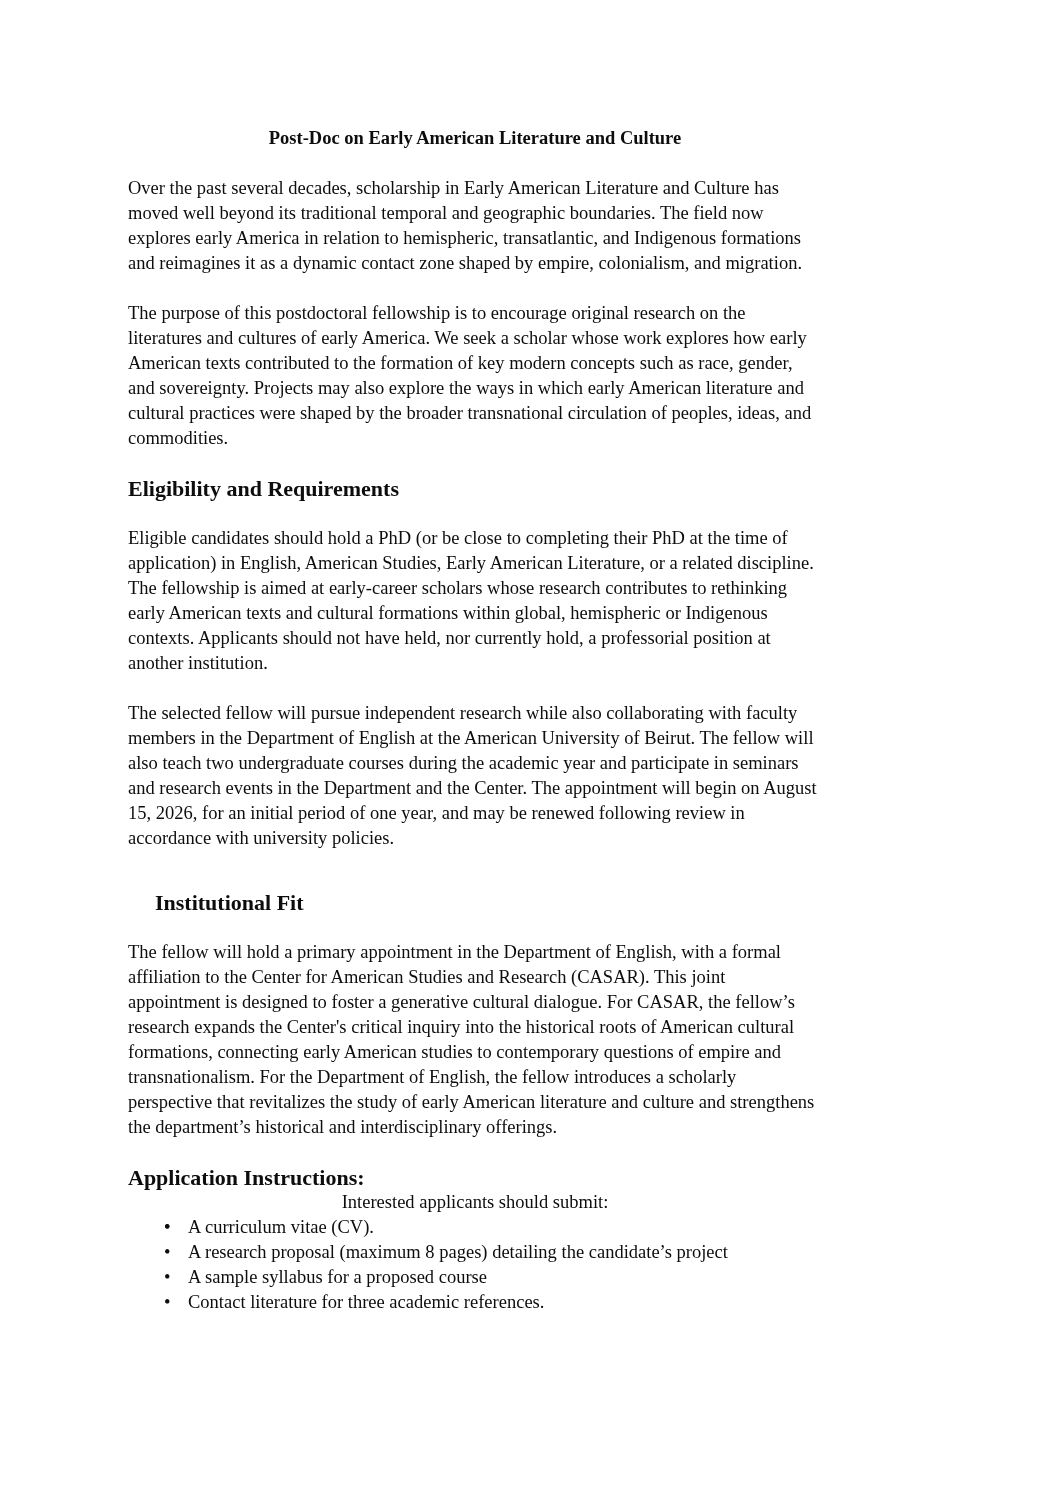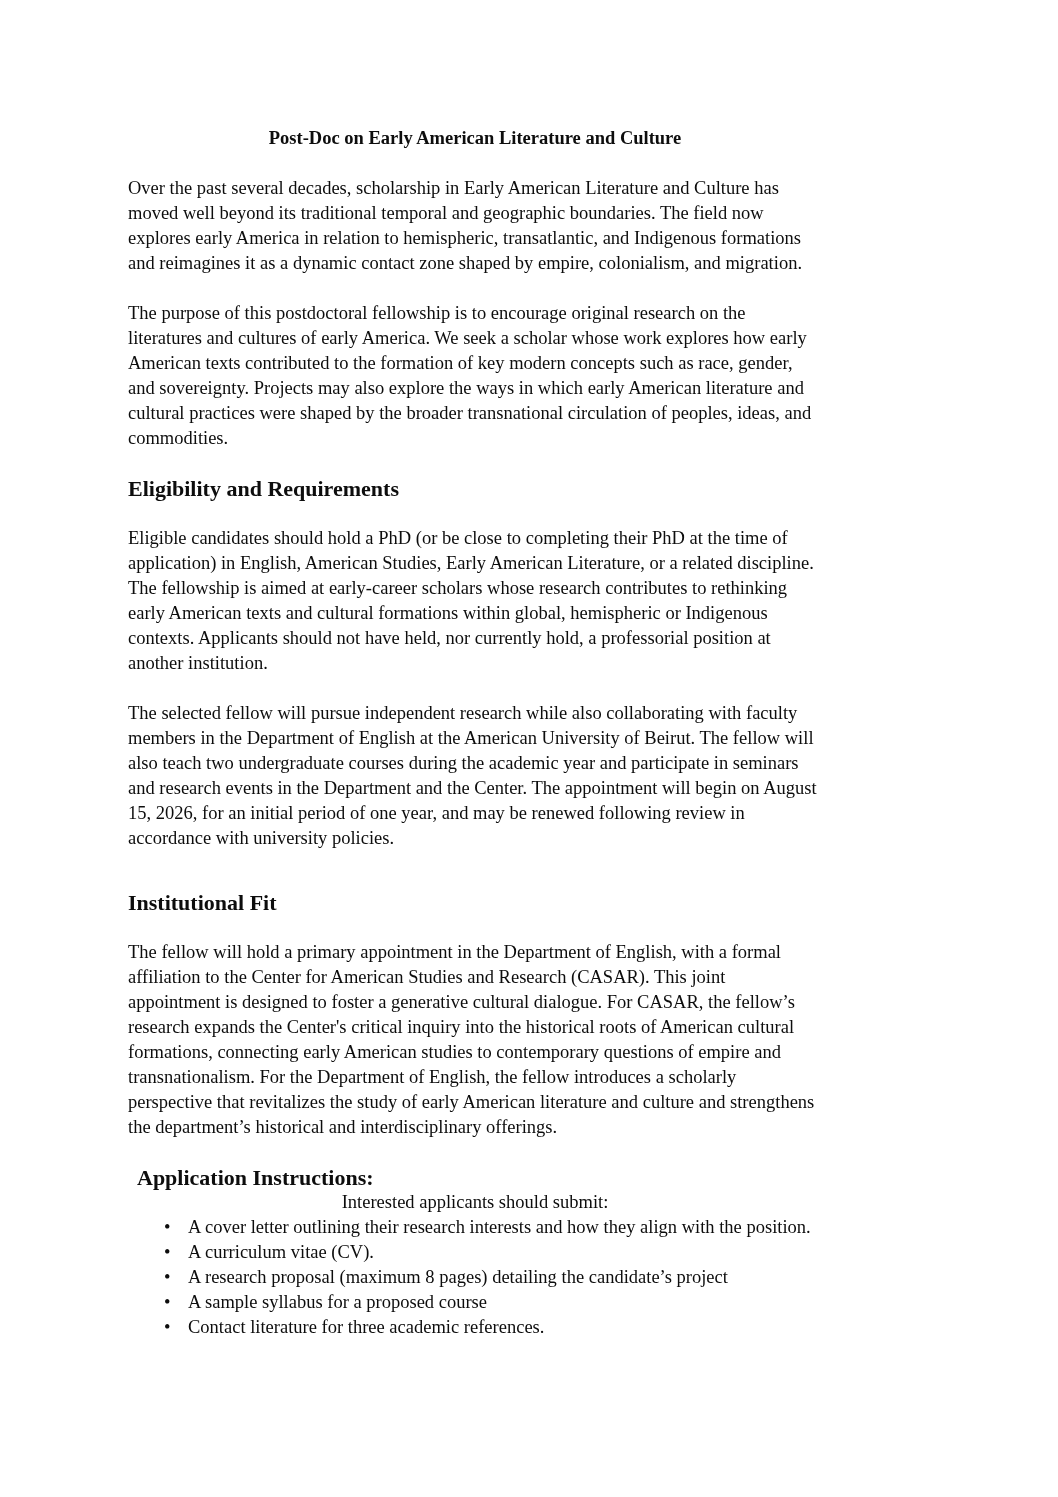--- a/index.html
+++ b/index.html
@@ -34,24 +34,24 @@
     margin: 0 0 25px 0;
   }
   .section-heading {
     font-size: 22px;
     line-height: 25px;
     font-weight: bold;
     margin: 0 0 25px 0;
   }
   .section-heading.extra-space {
     margin-top: 39px;
+    margin-left: 27px;
   }
   .section-heading.tight {
     margin-bottom: 0;
-    margin-left: 9px;
   }
   .app-intro {
     font-size: 18.5px;
     line-height: 25px;
     margin: 0;
     text-align: center;
   }
   ul.bullet-list {
     list-style: none;
     margin: 0;
@@ -90,21 +90,20 @@
 
   <p class="para">The fellow will hold a primary appointment in the Department of English, with a formal affiliation to the Center for American Studies and Research (CASAR). This joint appointment is designed to foster a generative cultural dialogue. For CASAR, the fellow’s research expands the Center's critical inquiry into the historical roots of American cultural formations, connecting early American studies to contemporary questions of empire and transnationalism. For the Department of English, the fellow introduces a scholarly perspective that revitalizes the study of early American literature and culture and strengthens the department’s historical and interdisciplinary offerings.</p>
 
   <h2 class="section-heading tight">Application Instructions:</h2>
 
   <p class="app-intro">Interested applicants should submit:</p>
 
   <ul class="bullet-list">
     <li>
       <span class="bullet">•</span>
-      <span>A cover letter outlining their research interests and how they align with the position.</span>
     </li>
     <li>
       <span class="bullet">•</span>
       <span>A curriculum vitae (CV).</span>
     </li>
     <li>
       <span class="bullet">•</span>
       <span>A research proposal (maximum 8 pages) detailing the candidate’s project</span>
     </li>
     <li>

